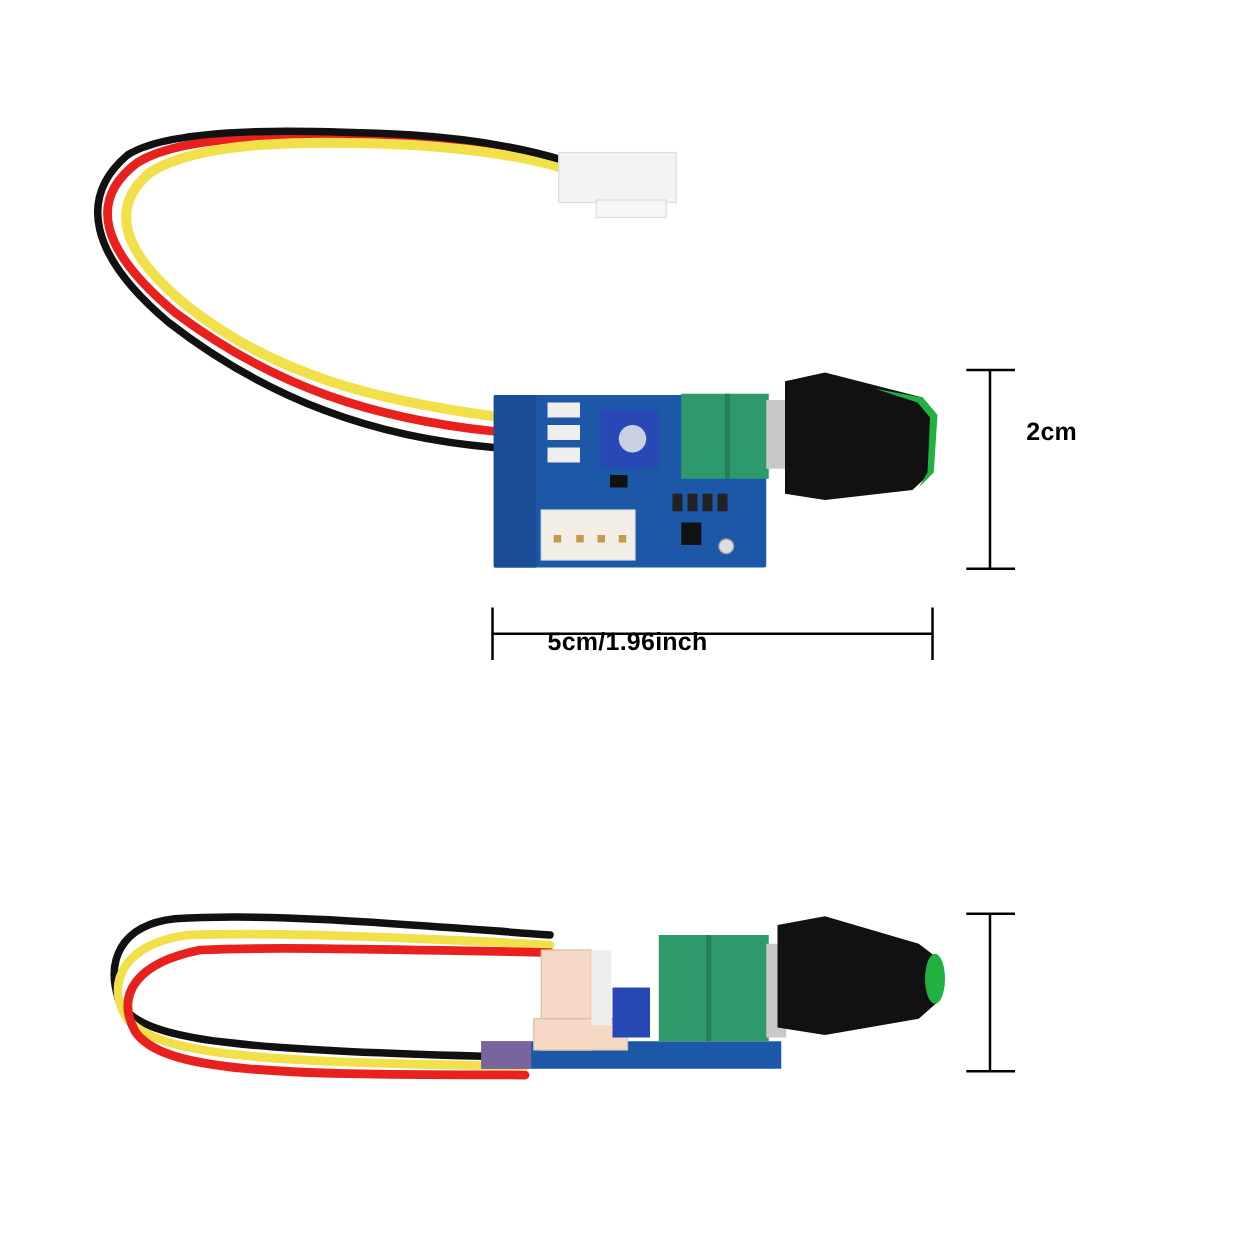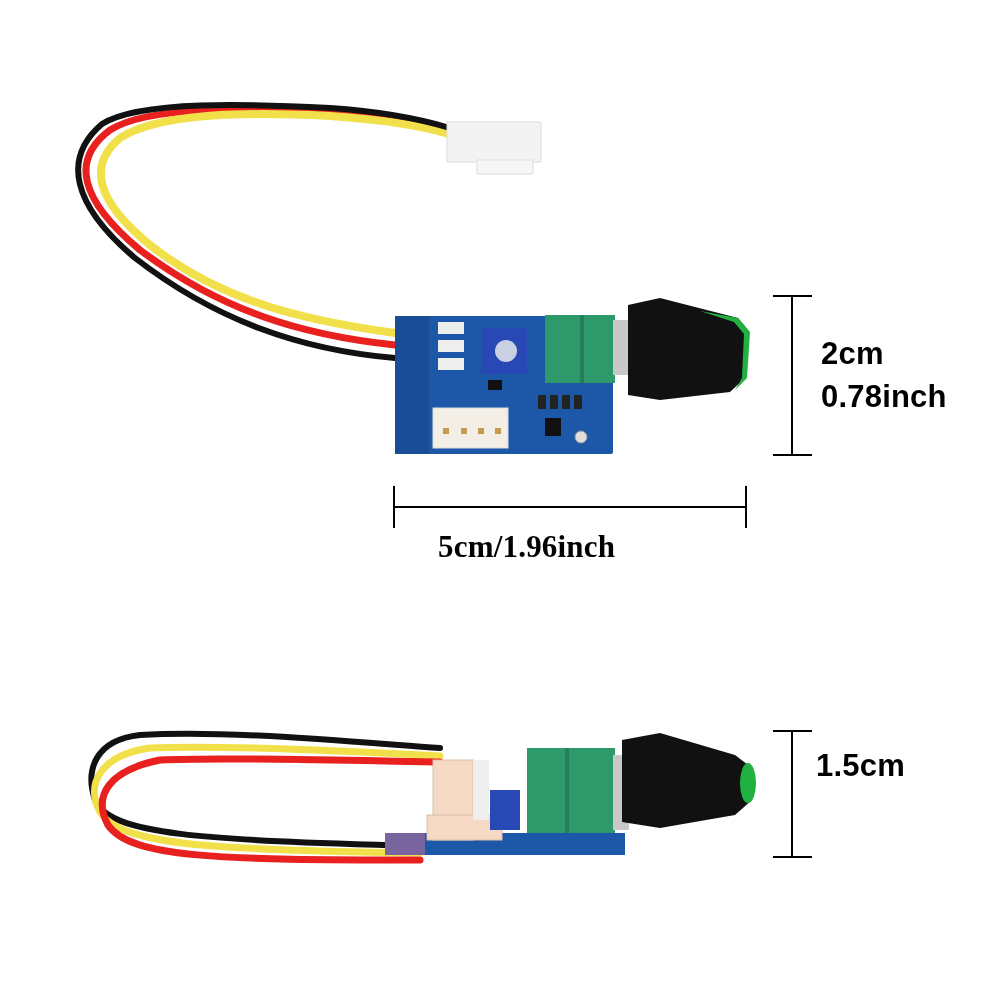--- a/index.html
+++ b/index.html
@@ -1,21 +1,21 @@
 <!DOCTYPE html>
 <html><head>
 <meta charset="utf-8">
 <style>
   html, body { margin: 0; padding: 0; background: #ffffff; }
   body { width: 1000px; height: 1000px; position: relative; overflow: hidden;
          font-family: "Liberation Sans", "DejaVu Sans", sans-serif; }
   .layer { position: absolute; left: 0; top: 0; width: 1000px; height: 1000px; }
-  .dim-label { position: absolute; font-weight: bold; color: #000; font-size: 31px; line-height: 1.38; letter-spacing: 0.2px; }
+  .dim-label { position: absolute; font-weight: bold; color: #000; font-size: 20px; line-height: 1.38; letter-spacing: 0.2px; }
   #top-height-label { left: 821px; top: 333px; }
-  #width-label { left: 438px; top: 526px; font-family: Liberation Serif, serif; }
+  #width-label { left: 438px; top: 501px; }
   #bottom-height-label { left: 816px; top: 745px; }
 </style>
 </head>
 <body>
 
 <svg class="layer" viewBox="0 0 1000 1000" xmlns="http://www.w3.org/2000/svg">
 
   <g>
 
     <g fill="none" stroke-linecap="round">
@@ -108,20 +108,18 @@
   </g>
   <g stroke="#000" stroke-width="2">
     <line x1="773" y1="731" x2="812" y2="731"></line>
     <line x1="792" y1="731" x2="792" y2="857"></line>
     <line x1="773" y1="857" x2="812" y2="857"></line>
   </g>
 </svg>
 
 <div id="top-height-label" class="dim-label">
   <div>2cm</div>
-  <div>0.78inch</div>
 </div>
 
 <div id="width-label" class="dim-label">5cm/1.96inch</div>
 
 <div id="bottom-height-label" class="dim-label">
-  <div>1.5cm</div>
 </div>
 
 </body></html>

